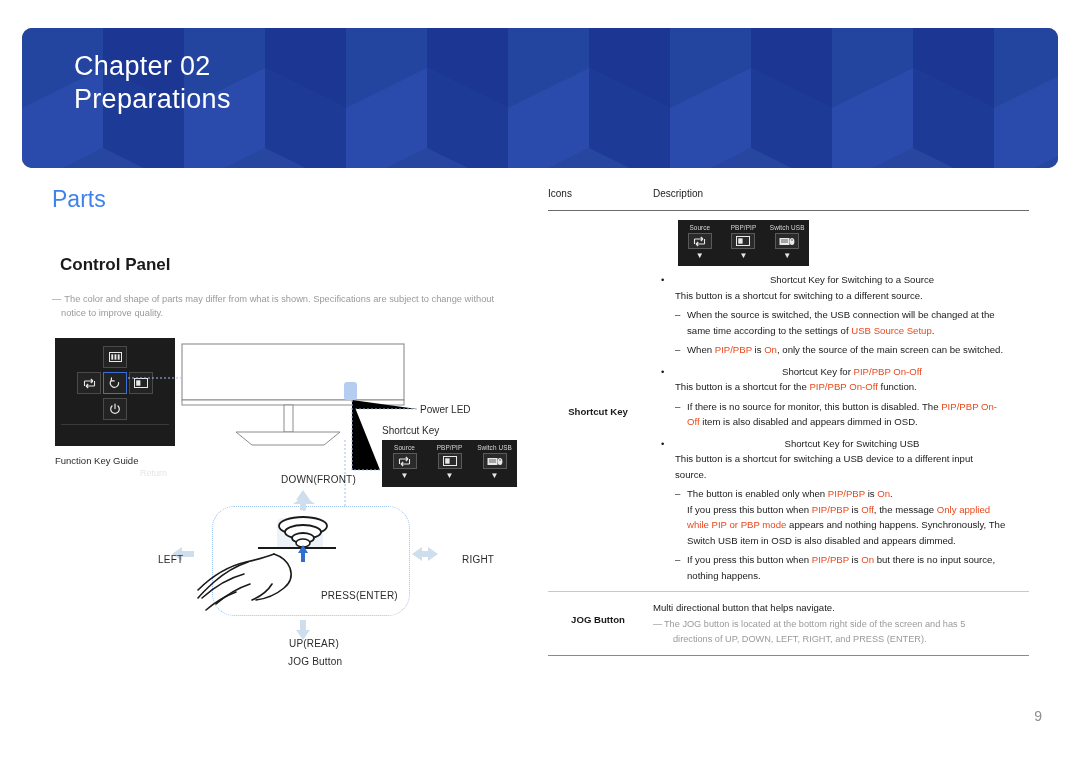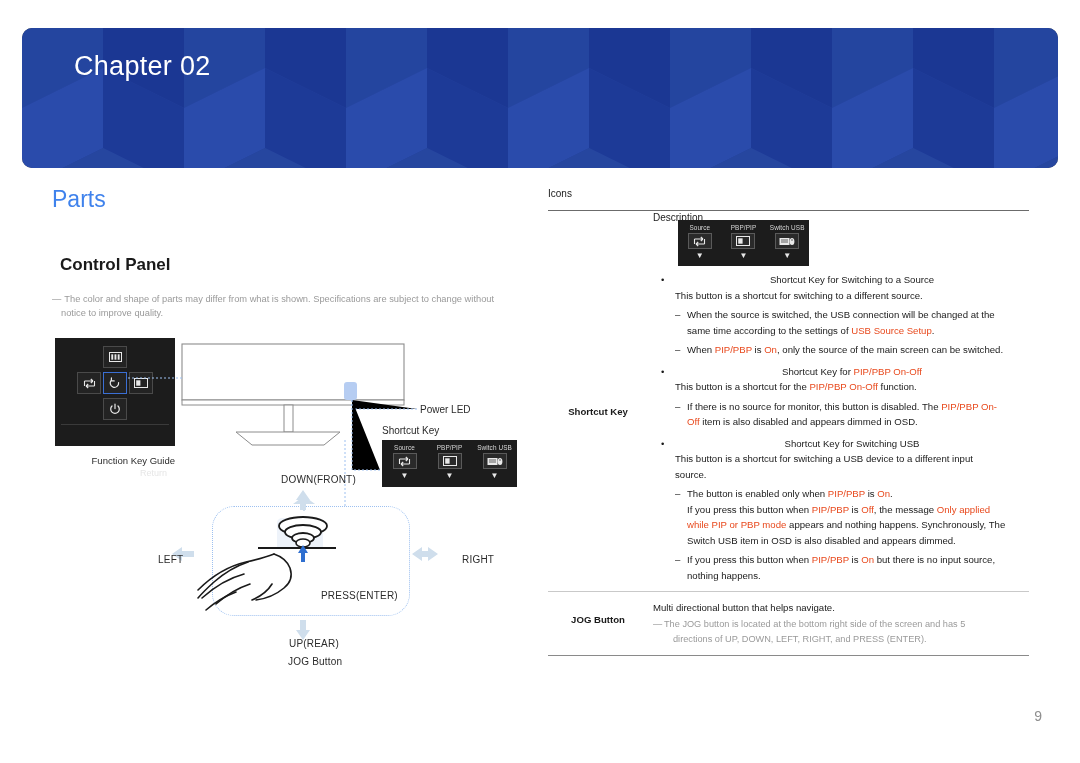--- a/index.html
+++ b/index.html
@@ -57,21 +57,21 @@
   .key.center { border-color:#3b6fd4; }
   .k-up    { left:48px; top:8px; }
   .k-left  { left:22px; top:34px; }
   .k-cen   { left:48px; top:34px; }
   .k-right { left:74px; top:34px; }
   .k-down  { left:48px; top:60px; }
   .fkg .sep { position:absolute; left:6px; top:86px; width:108px; height:1px; background:#3a3a3a; }
   .fkg .ret { position:absolute; right:8px; top:90px; color:#e6e6e6; font-size:9px;margin-top:40px; }
   .fkg-label {
     position:absolute; left:55px; top:455px; width:120px;
-    text-align:right; font-size:9.5px; color:#2b2b2b;
+    text-align:left; font-size:9.5px; color:#2b2b2b;
   }
   .label-powerled {
     position:absolute; left:420px; top:404px; font-size:10px; color:#2b2b2b;
   }
   .label-shortcutkey {
     position:absolute; left:382px; top:425px; font-size:10px; color:#2b2b2b;
   }
 
   
   .skpanel {
@@ -101,21 +101,21 @@
   .lbl-right  { left:431px; top:554px;padding-left:31px; }
   .lbl-press  { left:321px; top:590px; }
   .lbl-up     { left:289px; top:638px; }
   .lbl-jog    { left:288px; top:656px; }
 
   
   .tbl { position:absolute; left:548px; top:188px; width:481px; }
   .th-row { position:relative; height:22px; }
   .th { position:absolute; font-size:10px; color:#1a1a1a; font-weight:400; }
   .th-icons { left:0; }
-  .th-desc  { left:105px;margin-top:24px; }
+  .th-desc  { left:105px; }
   .rule-top { position:absolute; left:0; top:22px; width:481px; height:1px; background:#6b6b6b; }
   .rule-mid { position:absolute; left:0; top:0; width:481px; height:1px; background:#c9c9c9; }
   .rule-bot { position:absolute; left:0; top:0; width:481px; height:1px; background:#8a8a8a; }
 
   .row { position:relative; }
   .rowlabel {
     position:absolute; left:0; width:100px; text-align:center;
     font-size:9.6px; color:#1a1a1a; font-weight:700;
   }
   .rowbody { margin-left:105px; width:376px; }
@@ -157,20 +157,21 @@
           <polygon points="81,0 162,0 162,80 81,40" fill="#1b3793"></polygon>
           <polygon points="0,80 81,40 81,120 0,160" fill="#2a4bab"></polygon>
           <polygon points="81,40 162,80 162,160 81,120" fill="#1d3a97"></polygon>
           <polygon points="0,160 81,120 162,160 81,200" fill="#26469f"></polygon>
         </pattern>
       </defs>
       <rect width="1036" height="140" fill="url(#cubepat)"></rect>
     </svg>
     <div class="banner-title">
       <span>Chapter  02</span>
+      <span class="t2">Preparations</span>
     </div>
   </div>
 
   <div class="h-parts">Parts</div>
   <div class="h-control">Control Panel</div>
 
   <div class="note-left">
     <span class="dash">—</span><span>The color and shape of parts may differ from what is shown. Specifications are subject to change without</span>
     <span class="ind">notice to improve quality.</span>
   </div>

